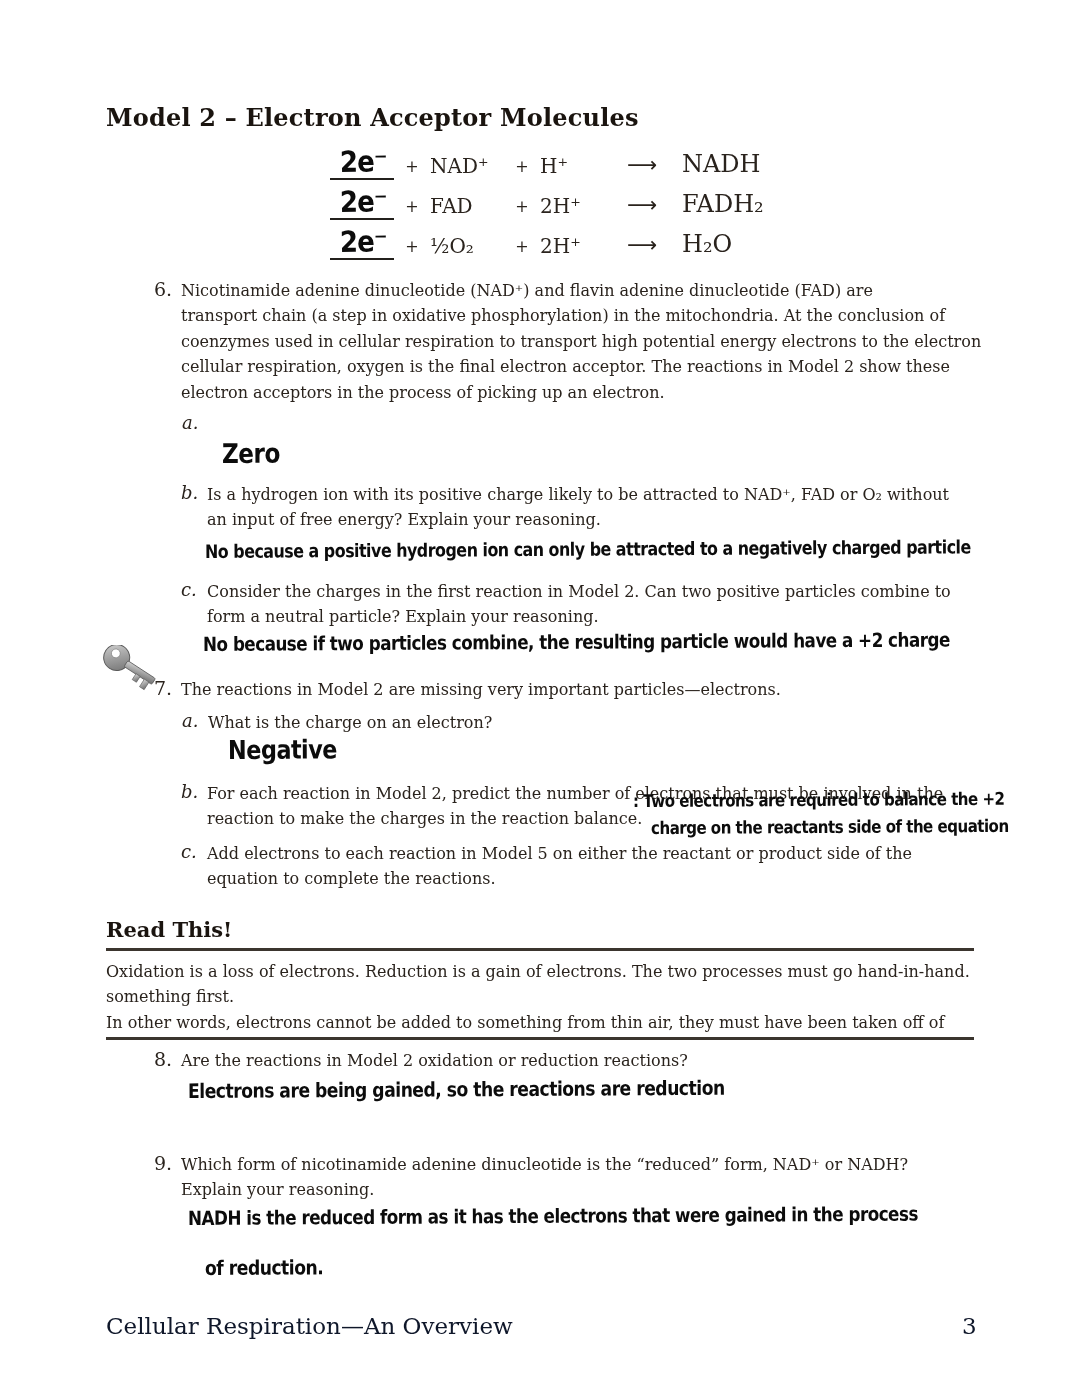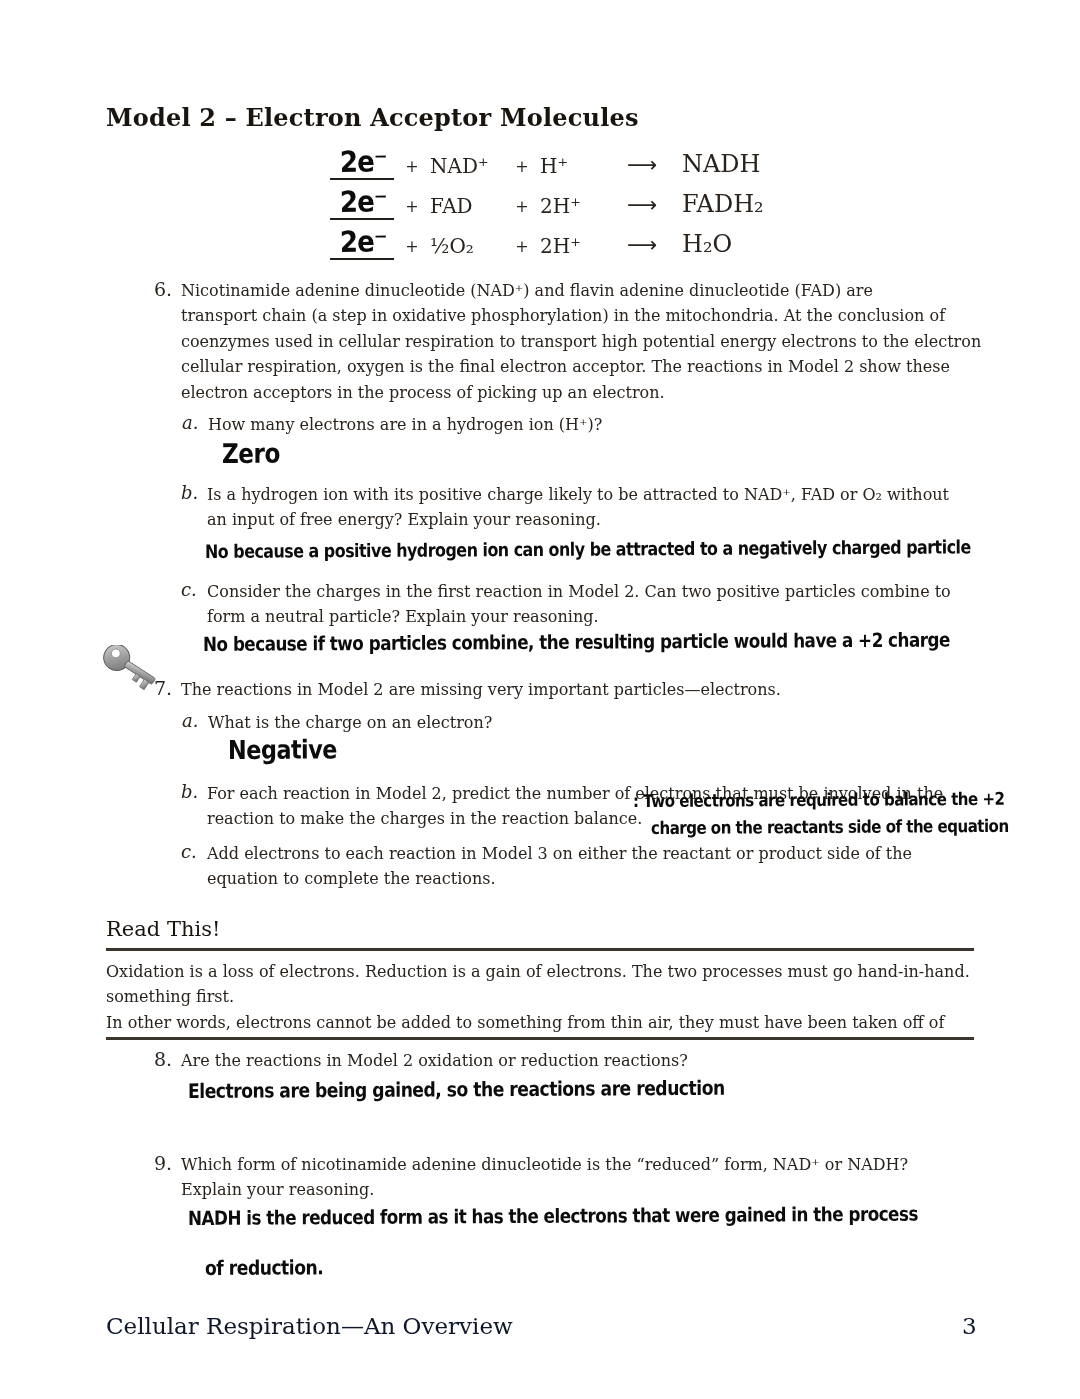--- a/index.html
+++ b/index.html
@@ -10,21 +10,21 @@
     overflow:hidden;
     font-family:"DejaVu Serif","Liberation Serif",serif;
     color:#2a231d;
   }
   .abs{position:absolute;}
   .title{
     font-weight:700;font-size:24px;color:#1a140f;letter-spacing:0.2px;
     font-family:"DejaVu Serif","Liberation Serif",serif;
   }
   .heading2{
-    font-weight:400;font-size:21px;color:#1a140f;
+    font-weight:700;font-size:21px;color:#1a140f;
     font-family:"DejaVu Serif","Liberation Serif",serif;
   }
   .line{white-space:nowrap;font-size:16px;line-height:25.4px;}
   .qnum{font-size:19px;}
   .qletter{font-style:italic;font-size:18px;}
   .hw{
     font-family:"DejaVu Sans","Liberation Sans",sans-serif;
     font-weight:700;color:#0c0c0c;white-space:nowrap;
     letter-spacing:-0.6px;
     transform:scaleX(0.86) rotate(-0.3deg);
@@ -95,21 +95,20 @@
   <div class="abs qnum" style="left:154px;top:278px;">6.</div>
   <div class="abs" style="left:181px;top:278px;">
     <div class="line">Nicotinamide adenine dinucleotide (NAD⁺) and flavin adenine dinucleotide (FAD) are</div>
     <div class="line">transport chain (a step in oxidative phosphorylation) in the mitochondria. At the conclusion of</div>
     <div class="line">coenzymes used in cellular respiration to transport high potential energy electrons to the electron</div>
     <div class="line">cellular respiration, oxygen is the final electron acceptor. The reactions in Model 2 show these</div>
     <div class="line">electron acceptors in the process of picking up an electron.</div>
   </div>
 
   <div class="abs qletter" style="left:182px;top:412px;">a.</div>
-  <div class="abs line" style="left:208px;top:412px;">How many electrons are in a hydrogen ion (H⁺)?</div>
   <div class="abs hw" style="left:222px;top:438px;font-size:27px;">Zero</div>
 
   <div class="abs qletter" style="left:181px;top:482px;">b.</div>
   <div class="abs" style="left:207px;top:482px;">
     <div class="line">Is a hydrogen ion with its positive charge likely to be attracted to NAD⁺, FAD or O₂ without</div>
     <div class="line">an input of free energy? Explain your reasoning.</div>
   </div>
   <div class="abs hw" style="left:205px;top:541px;font-size:18.5px;">No because a positive hydrogen ion can only be attracted to a negatively charged particle</div>
 
   <div class="abs qletter" style="left:181px;top:579px;">c.</div>
@@ -148,21 +147,21 @@
   <div class="abs qletter" style="left:181px;top:781px;">b.</div>
   <div class="abs" style="left:207px;top:781px;">
     <div class="line">For each reaction in Model 2, predict the number of electrons that must be involved in the</div>
     <div class="line">reaction to make the charges in the reaction balance.</div>
   </div>
   <div class="abs hw" style="left:633px;top:791px;font-size:17.5px;">: Two electrons are required to balance the +2</div>
   <div class="abs hw" style="left:651px;top:818px;font-size:17.5px;">charge on the reactants side of the equation</div>
 
   <div class="abs qletter" style="left:181px;top:841px;">c.</div>
   <div class="abs" style="left:207px;top:841px;">
-    <div class="line">Add electrons to each reaction in Model 3 on either the reactant or product side of the</div>
+    <div class="line">Add electrons to each reaction in Model 5 on either the reactant or product side of the</div>
     <div class="line">equation to complete the reactions.</div>
   </div>
 
   <div class="abs heading2" style="left:106px;top:917px;">Read This!</div>
   <div class="abs rule" style="left:106px;top:948px;width:868px;"></div>
   <div class="abs" style="left:106px;top:959px;">
     <div class="line">Oxidation is a loss of electrons. Reduction is a gain of electrons. The two processes must go hand-in-hand.</div>
     <div class="line">something first.</div>
     <div class="line">In other words, electrons cannot be added to something from thin air, they must have been taken off of</div>
   </div>

